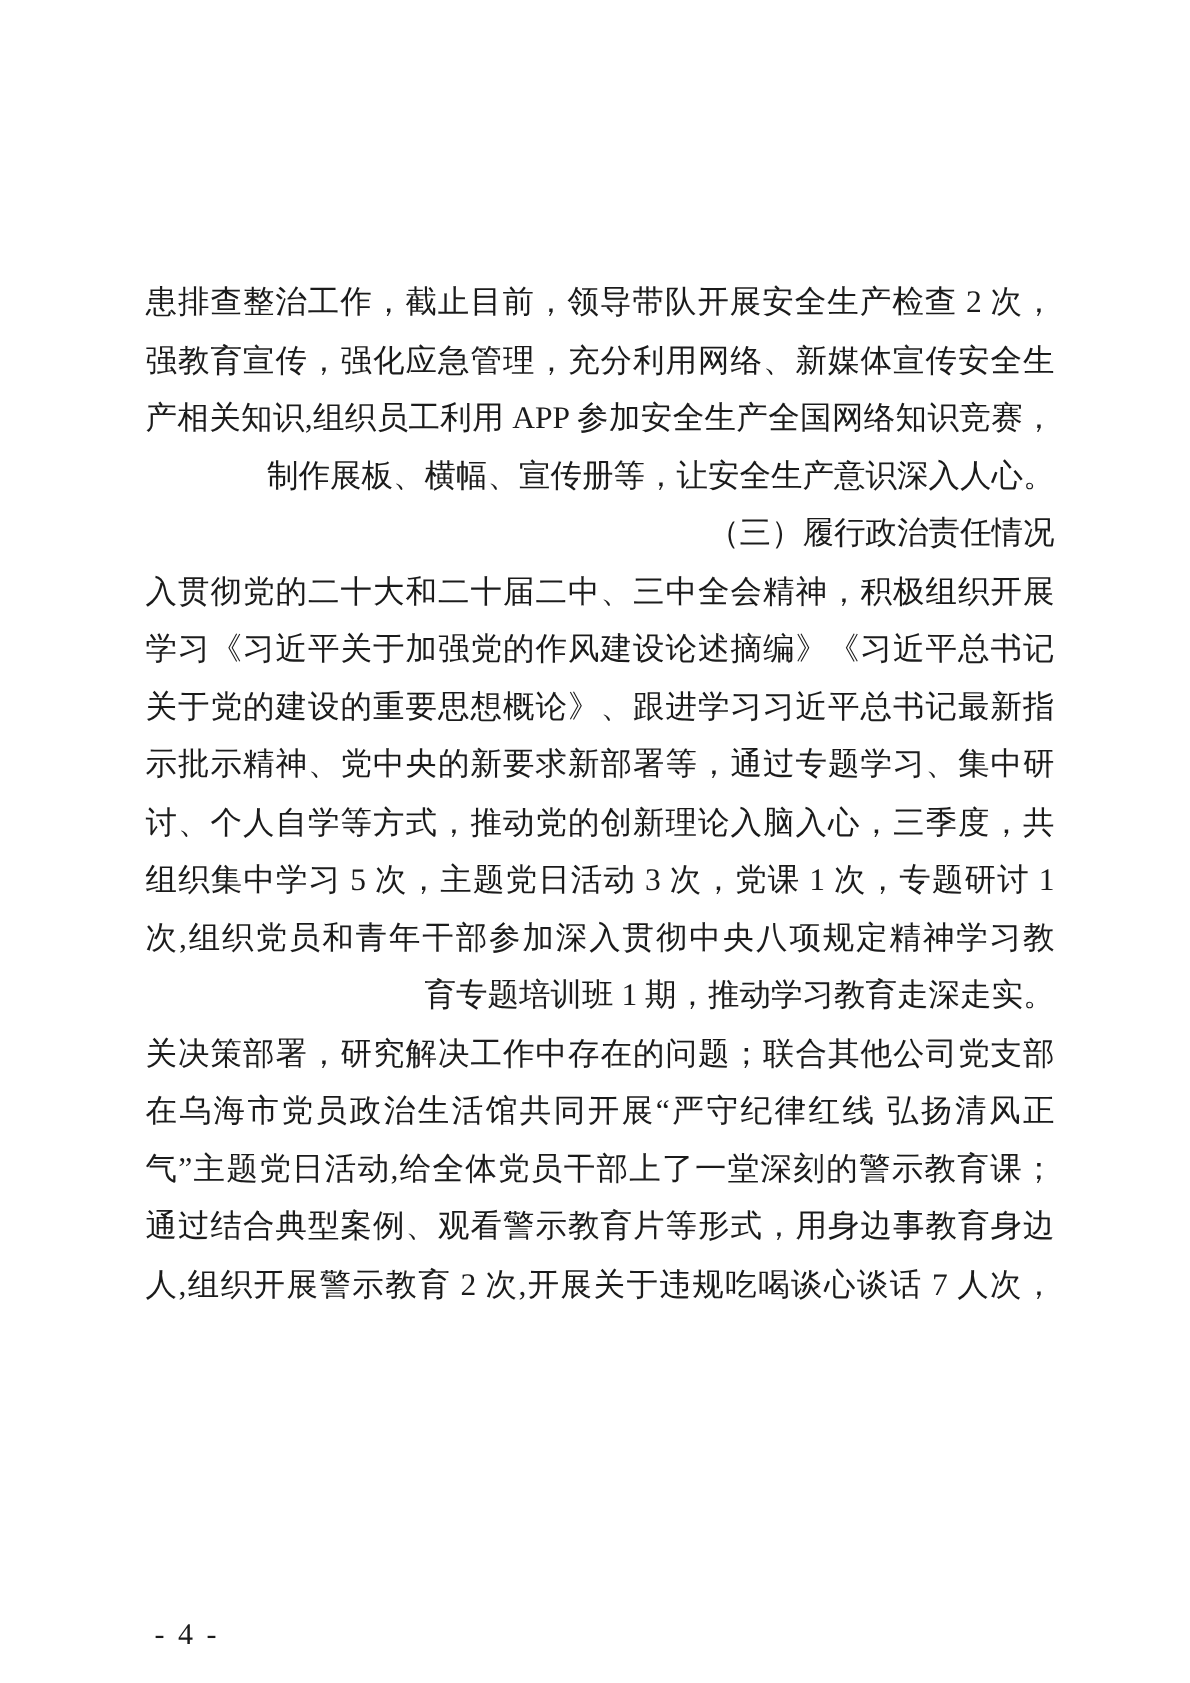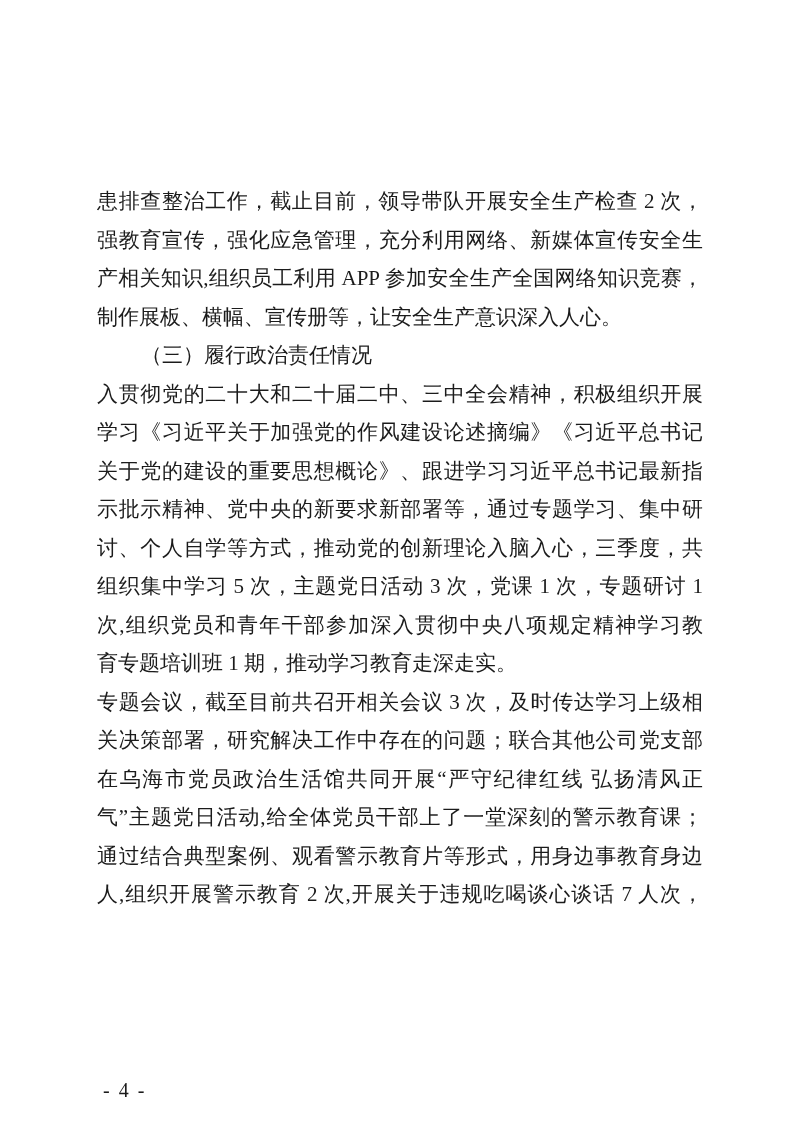--- a/index.html
+++ b/index.html
@@ -22,21 +22,21 @@
     left: 97px;
     top: 139px;
     width: 606px;
   }
   .ln {
     font-size: 21px;
     line-height: 38.5px;
     height: 38.5px;
     overflow: hidden;
     white-space: normal;
-    text-align: left;
+    text-align: right;
   }
   .ln.j {
     text-align: justify;
     text-align-last: justify;
   }
   .ln.ind {
     padding-left: 44px;
   }
   .heading {
     font-size: 21px;
@@ -71,21 +71,20 @@
 
     <div class="ln j">入贯彻党的二十大和二十届二中、三中全会精神，积极组织开展</div>
     <div class="ln j">学习《习近平关于加强党的作风建设论述摘编》《习近平总书记</div>
     <div class="ln j">关于党的建设的重要思想概论》、跟进学习习近平总书记最新指</div>
     <div class="ln j">示批示精神、党中央的新要求新部署等，通过专题学习、集中研</div>
     <div class="ln j">讨、个人自学等方式，推动党的创新理论入脑入心，三季度，共</div>
     <div class="ln j">组织集中学习 5 次，主题党日活动 3 次，党课 1 次，专题研讨 1</div>
     <div class="ln j">次,组织党员和青年干部参加深入贯彻中央八项规定精神学习教</div>
     <div class="ln">育专题培训班 1 期，推动学习教育走深走实。</div>
 
-    <div class="ln j">专题会议，截至目前共召开相关会议 3 次，及时传达学习上级相</div>
     <div class="ln j">关决策部署，研究解决工作中存在的问题；联合其他公司党支部</div>
     <div class="ln j">在乌海市党员政治生活馆共同开展“严守纪律红线 弘扬清风正</div>
     <div class="ln j">气”主题党日活动,给全体党员干部上了一堂深刻的警示教育课；</div>
     <div class="ln j">通过结合典型案例、观看警示教育片等形式，用身边事教育身边</div>
     <div class="ln j">人,组织开展警示教育 2 次,开展关于违规吃喝谈心谈话 7 人次，</div>
 
   </div>
 
   <div class="footer">- 4 -</div>
 </div>

